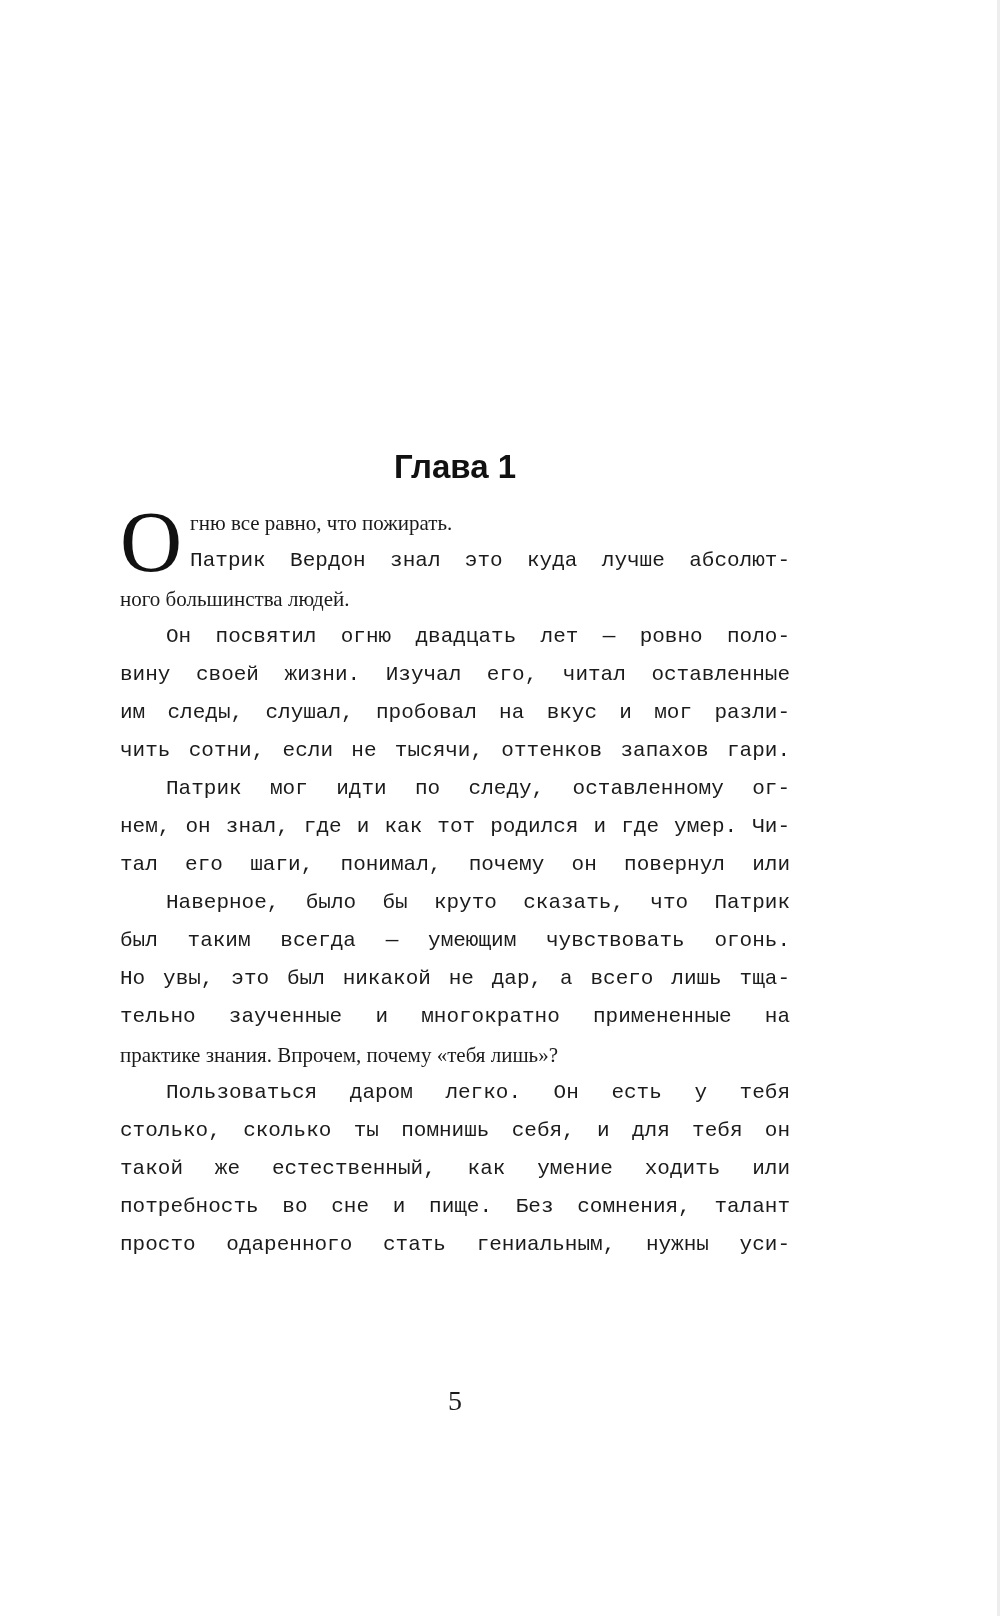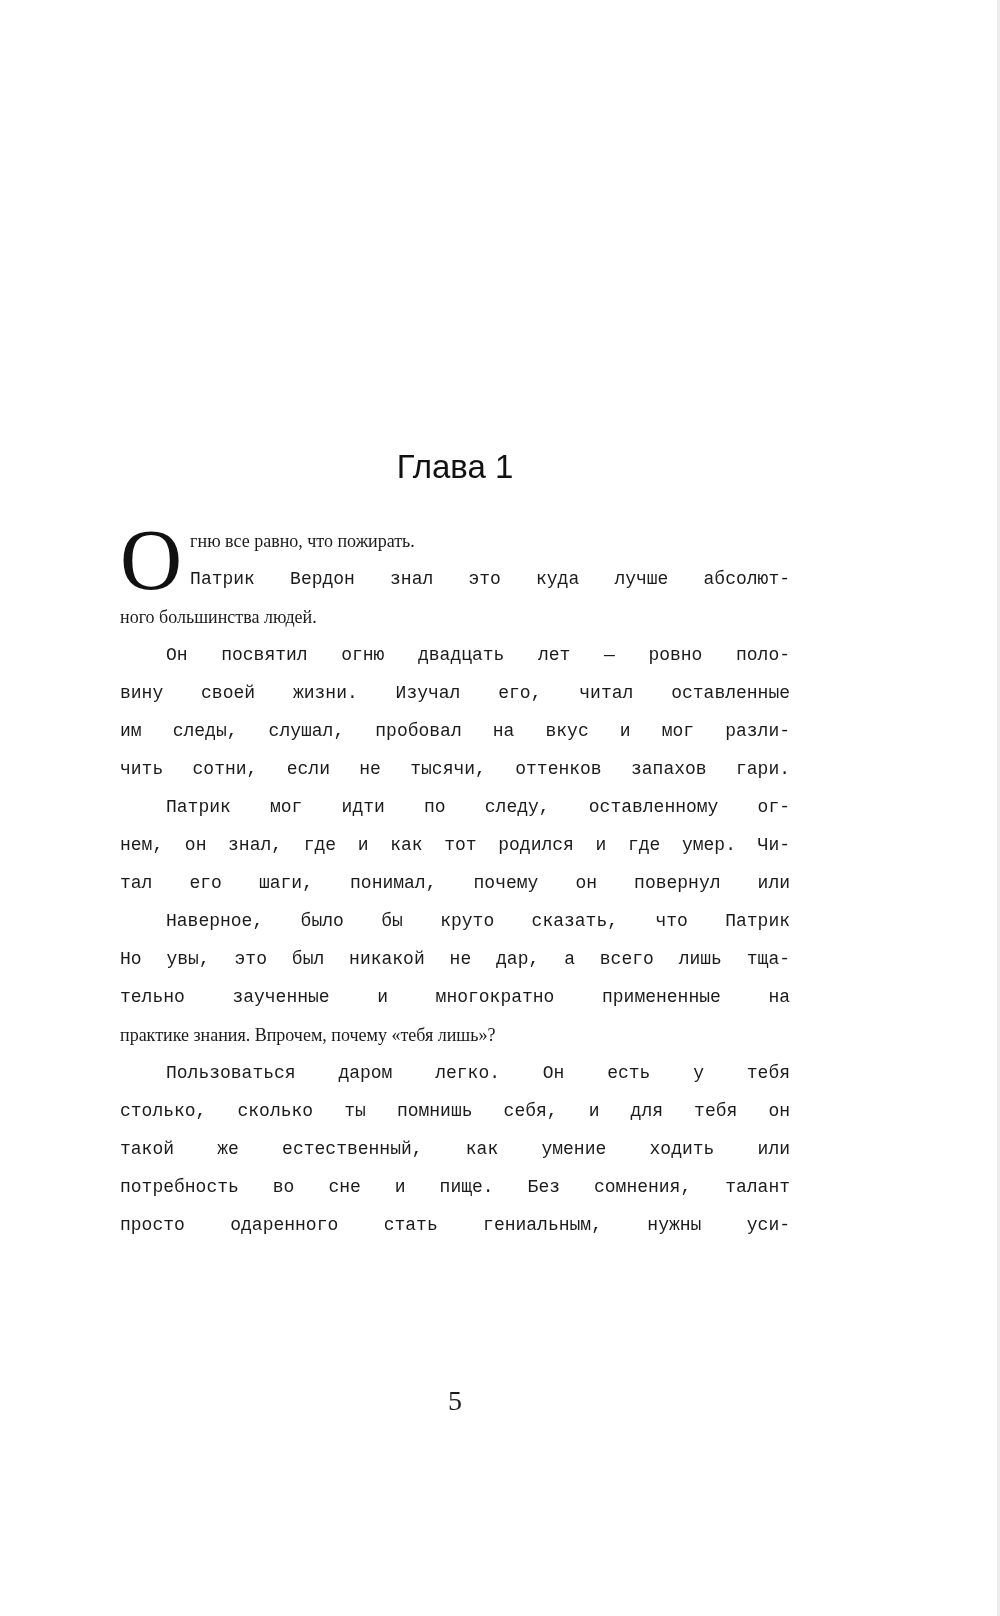--- a/index.html
+++ b/index.html
@@ -25,32 +25,32 @@
     background: #ededed;
   }
   .text-block {
     position: absolute;
     left: 120px;
     top: 448px;
     width: 670px;
   }
   .chapter-title {
     font-family: "Liberation Sans", sans-serif;
-    font-weight: 400;
+    font-weight: 700;
     font-size: 33px;
     line-height: 38px;
     text-align: center;
-    margin: 0 0 36px 0;
+    margin: 0 0 18px 0;
     color: #111111;
   }
   .paragraph {
     margin: 0;
   }
   .line {
-    font-size: 18px;
+    font-size: 21px;
     line-height: 38px;
     white-space: nowrap;
   }
   .line.justify {
     white-space: normal;
     text-align: justify;
     text-align-last: justify;
     font-family: Liberation Mono, monospace;
   }
   .line.indent {
@@ -96,20 +96,21 @@
           <div class="line justify">им следы, слушал, пробовал на вкус и мог разли-</div>
           <div class="line justify">чить сотни, если не тысячи, оттенков запахов гари.</div>
         </div>
         <div class="paragraph">
           <div class="line justify indent">Патрик мог идти по следу, оставленному ог-</div>
           <div class="line justify">нем, он знал, где и как тот родился и где умер. Чи-</div>
           <div class="line justify">тал его шаги, понимал, почему он повернул или</div>
         </div>
         <div class="paragraph">
           <div class="line justify indent">Наверное, было бы круто сказать, что Патрик</div>
+          <div class="line justify">был таким всегда — умеющим чувствовать огонь.</div>
           <div class="line justify">Но увы, это был никакой не дар, а всего лишь тща-</div>
           <div class="line justify">тельно заученные и многократно примененные на</div>
           <div class="line">практике знания. Впрочем, почему «тебя лишь»?</div>
         </div>
         <div class="paragraph">
           <div class="line justify indent">Пользоваться даром легко. Он есть у тебя</div>
           <div class="line justify">столько, сколько ты помнишь себя, и для тебя он</div>
           <div class="line justify">такой же естественный, как умение ходить или</div>
           <div class="line justify">потребность во сне и пище. Без сомнения, талант</div>
           <div class="line justify">просто одаренного стать гениальным, нужны уси-</div>

